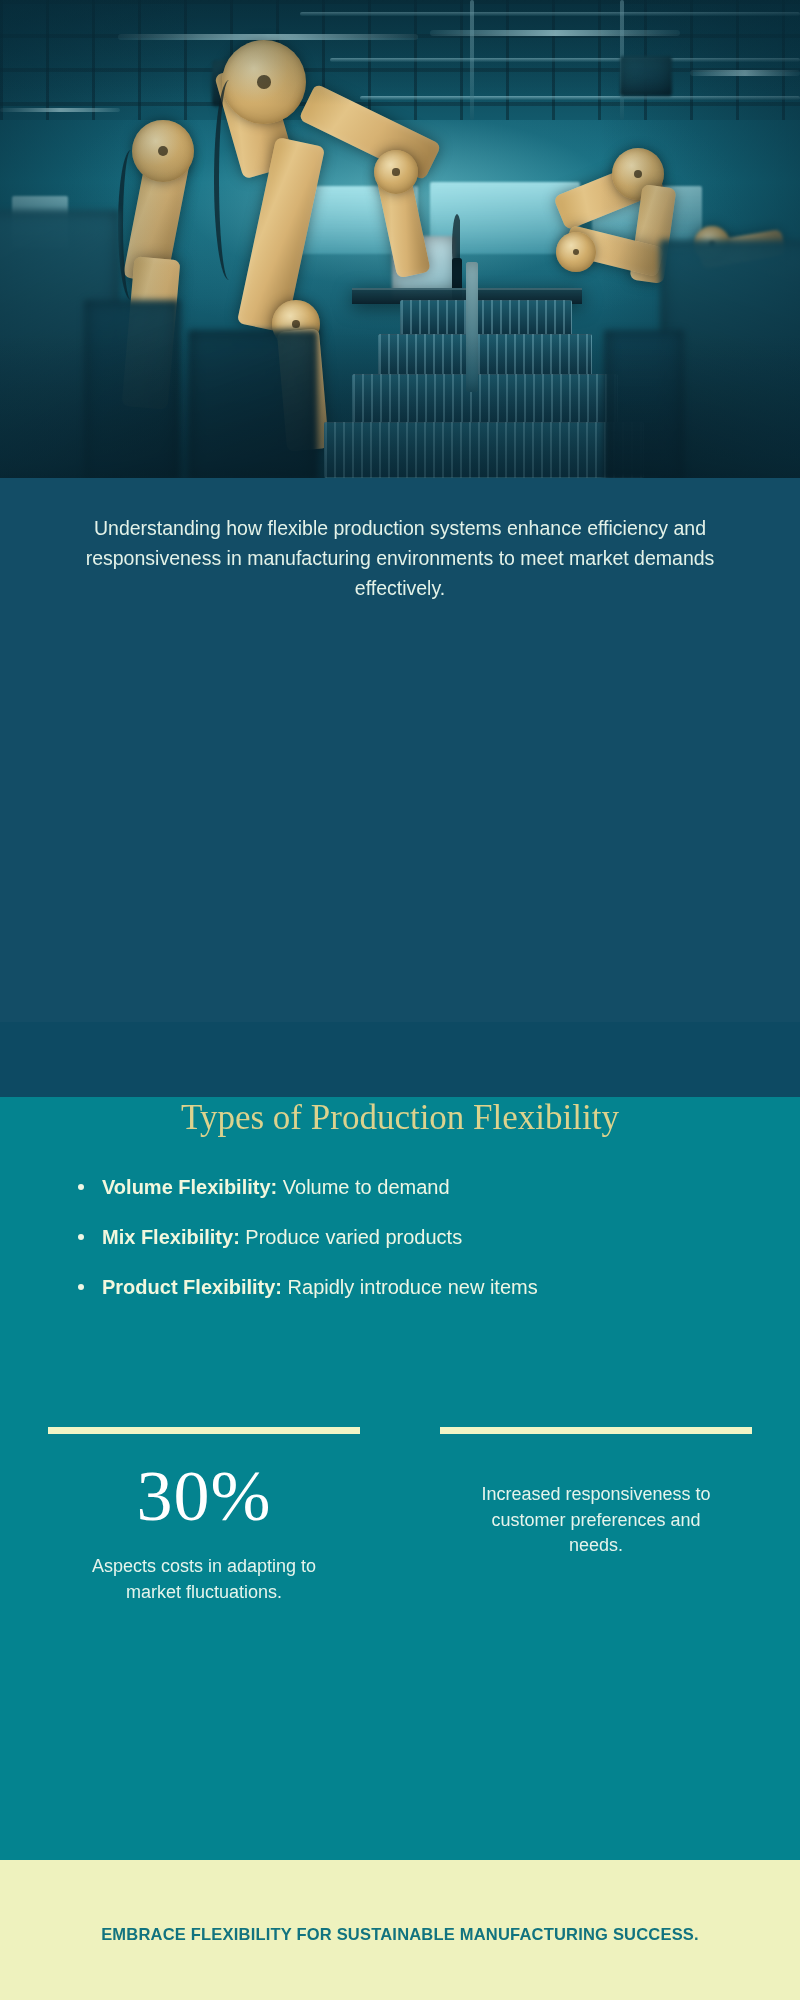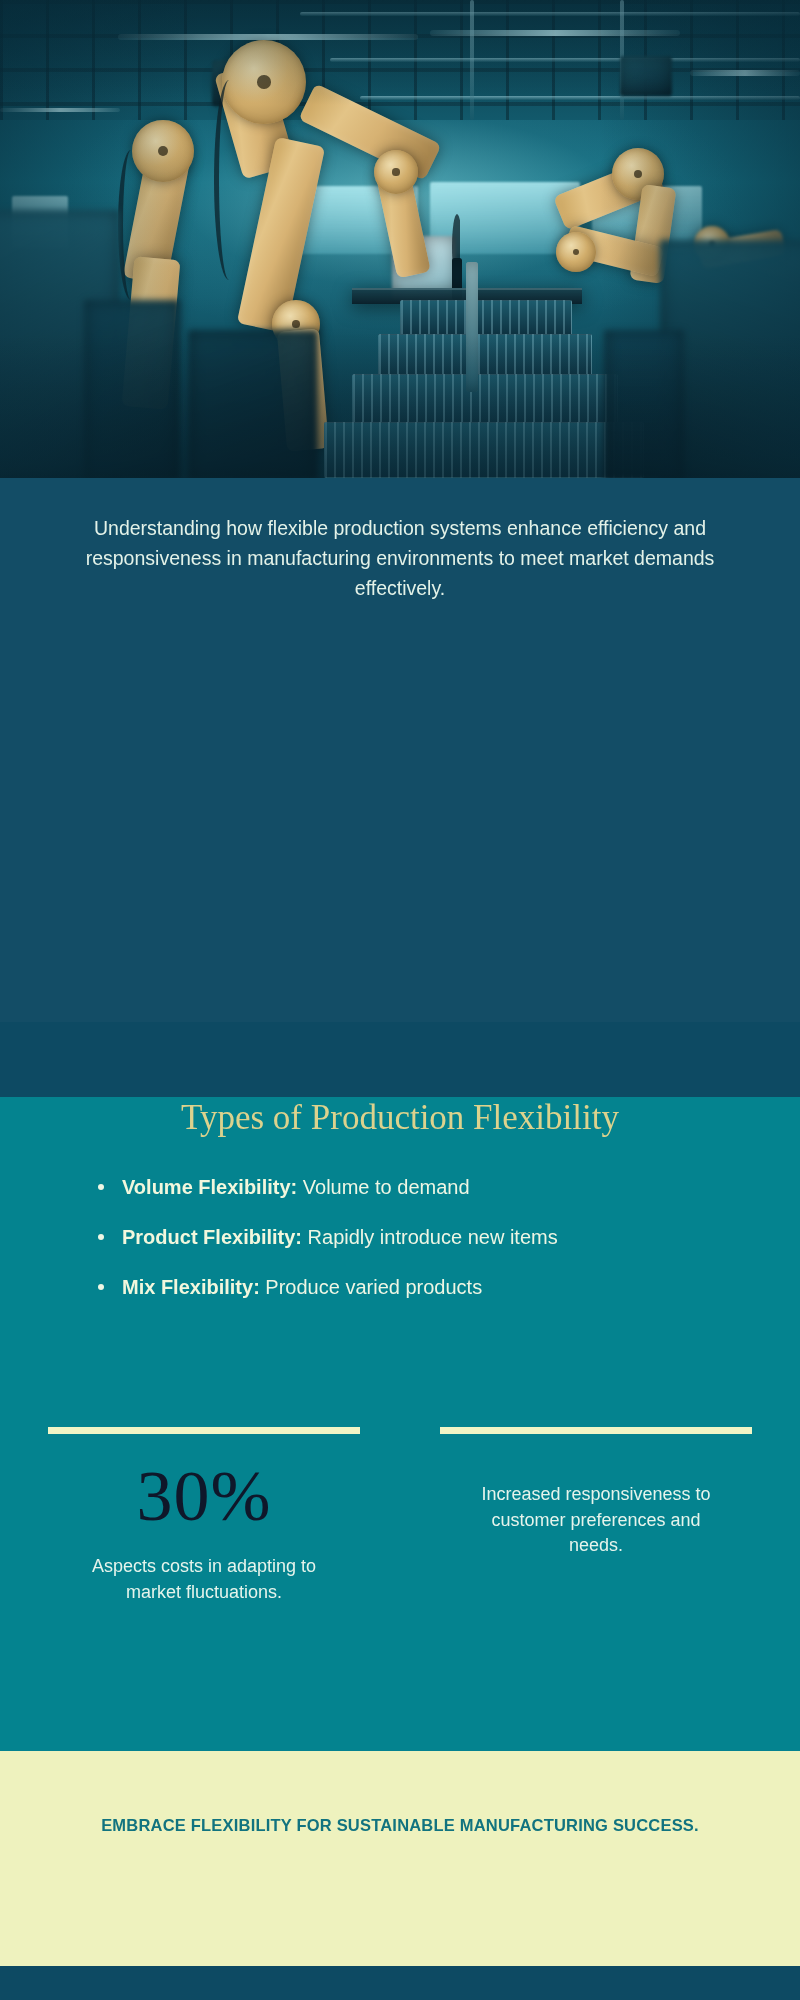--- a/index.html
+++ b/index.html
@@ -140,23 +140,23 @@
     color: #e3f2e8;
     text-align: center;
     max-width: 700px;
     font-weight: 400;
   }
 
   
   .teal-band {
     position: relative;
     width: 800px;
-    height: 654px;
+    height: 763px;
     background: #04838f;
-    padding: 0 68px;
+    padding: 0 48px;
   }
   .teal-head {
     margin-top: 75px;
     font-family: "Liberation Serif", serif;
     font-size: 35px;
     line-height: 1.2;
     color: #dcd28d;
     text-align: center;
     font-weight: 400;
   }
@@ -202,21 +202,21 @@
   .stat-rule {
     width: 100%;
     height: 7px;
     background: #f1f5c6;
     margin-bottom: 26px;
   }
   .stat-num {
     font-family: "Liberation Serif", serif;
     font-size: 72px;
     line-height: 1;
-    color: #0f172a;
+    color: #ffffff;
     font-weight: 400;
     letter-spacing: 1px;
   }
   .stat-desc {
     margin-top: 22px;
     font-size: 18px;
     line-height: 1.42;
     color: #e6f4ec;
     text-align: center;
     max-width: 250px;
@@ -323,24 +323,24 @@
   </div>
 
   <div class="teal-band">
     <h2 class="teal-head">Types of Production Flexibility</h2>
 
     <ul class="bullets">
       <li class="bullet">
         <b>Volume Flexibility:</b><span> Volume to demand</span>
       </li>
       <li class="bullet">
-        <b>Product Flexibility:</b><span> Rapidly introduce new items</span>
+        <b>Mix Flexibility:</b><span> Produce varied products</span>
       </li>
       <li class="bullet">
-        <b>Mix Flexibility:</b><span> Produce varied products</span>
+        <b>Product Flexibility:</b><span> Rapidly introduce new items</span>
       </li>
     </ul>
 
     <div class="stats">
       <div class="stat">
         <div class="stat-rule"></div>
         <div class="stat-num">30%</div>
         <div class="stat-desc">Aspects costs in adapting to market fluctuations.</div>
       </div>
       <div class="stat">

